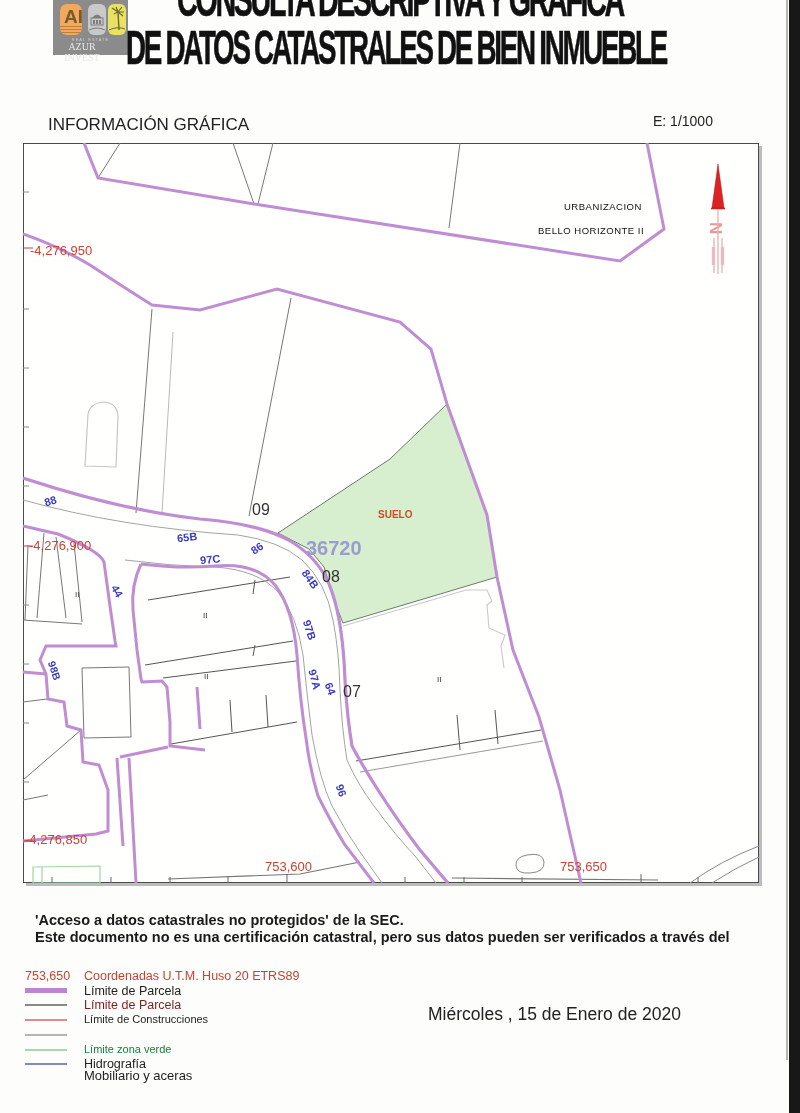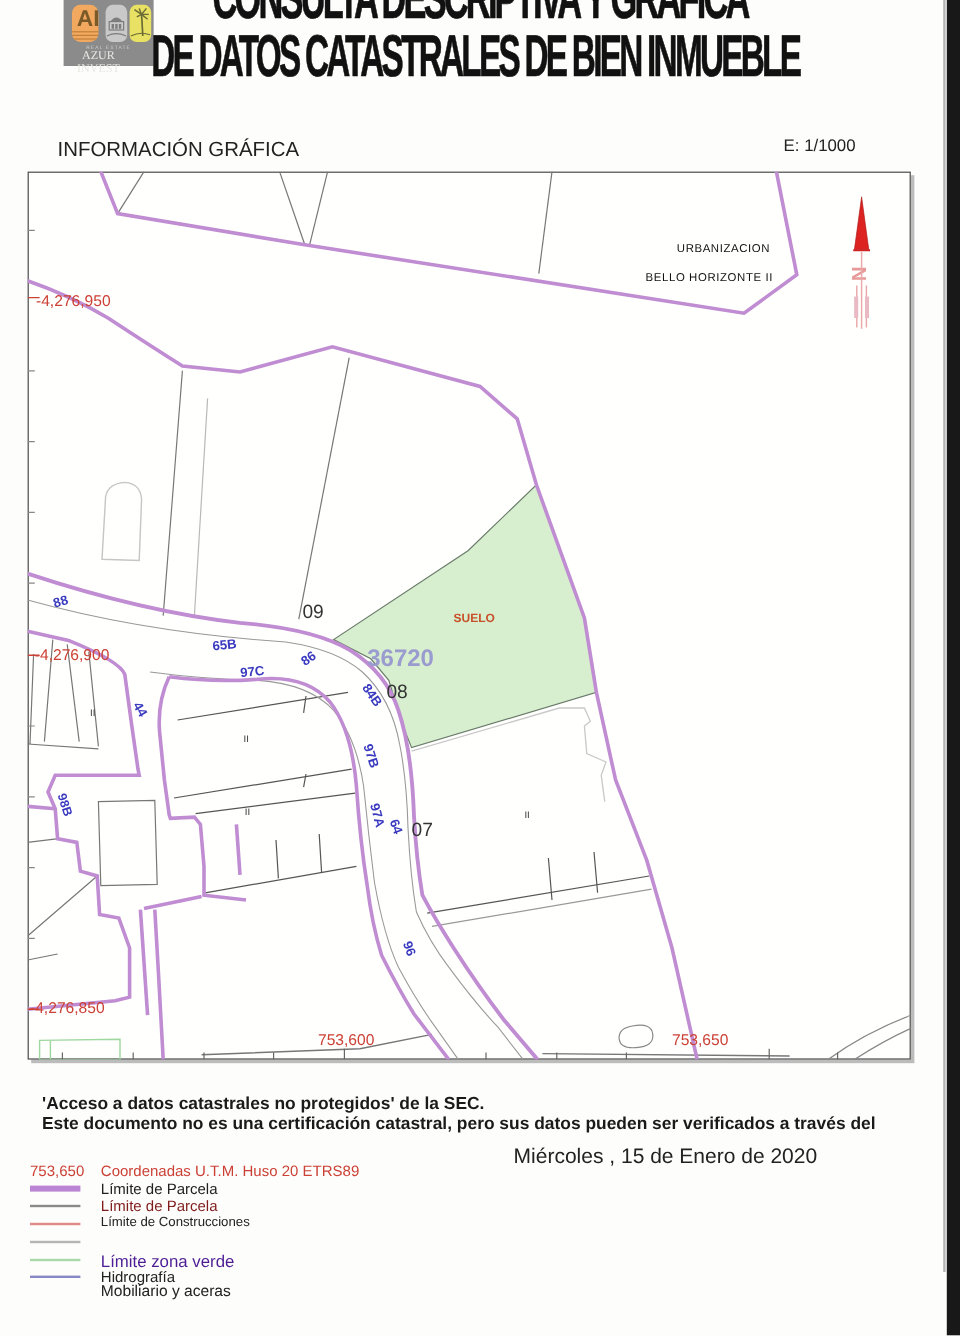--- a/index.html
+++ b/index.html
@@ -202,21 +202,21 @@
 
   <text x="103" y="589" font-size="11" font-weight="bold" fill="#3a3ac0" transform="rotate(60 108 595)">44</text>
 
   <text x="41" y="662" font-size="10.5" font-weight="bold" fill="#3a3ac0" transform="rotate(72 44 667)">98B</text>
 </svg>
 
 <div class="abs" style="left:35px;top:894px;font-size:14.5px;font-weight:bold;color:#1a1a1a;margin-top:35px;">Este documento no es una certificación catastral, pero sus datos pueden ser verificados a través del</div>
 
 <div class="abs" style="left:35px;top:912px;font-size:14.5px;font-weight:bold;color:#1a1a1a;">'Acceso a datos catastrales no protegidos' de la SEC.</div>
 
-<div class="abs" style="left:428px;top:953px;font-size:17.5px;color:#222;">Miércoles , 15 de Enero de 2020</div>
+<div class="abs" style="left:428px;top:1004px;font-size:17.5px;color:#222;">Miércoles , 15 de Enero de 2020</div>
 
 <div class="abs" style="left:25px;top:969px;font-size:12.5px;color:#cc4136;">753,650</div>
 
 <div class="abs" style="left:84px;top:969px;font-size:12.5px;color:#cc4136;">Coordenadas U.T.M. Huso 20 ETRS89</div>
 
 <div class="abs" style="left:25px;top:988px;width:42px;height:4.5px;background:#bc85d4;"></div>
 
 <div class="abs" style="left:84px;top:984px;font-size:12.5px;color:#222;">Límite de Parcela</div>
 
 <div class="abs" style="left:25px;top:1004px;width:42px;height:1.5px;background:#8a8a8a;"></div>
@@ -226,17 +226,17 @@
 <div class="abs" style="left:25px;top:1019px;width:42px;height:1.5px;background:#e08a8a;"></div>
 
 <div class="abs" style="left:84px;top:1013px;font-size:11px;color:#222;">Límite de Construcciones</div>
 
 <div class="abs" style="left:25px;top:1034px;width:42px;height:1.5px;background:#b5b5b5;"></div>
 
 <div class="abs" style="left:84px;top:1068px;font-size:13px;color:#222;">Mobiliario y aceras</div>
 
 <div class="abs" style="left:25px;top:1049px;width:42px;height:1.5px;background:#a8d9a8;"></div>
 
-<div class="abs" style="left:84px;top:1043px;font-size:14px;color:#4c1d95;">Límite zona verde</div>
+<div class="abs" style="left:84px;top:1043px;font-size:11px;color:#15803d;">Límite zona verde</div>
 
 <div class="abs" style="left:25px;top:1063px;width:42px;height:1.5px;background:#8888c8;"></div>
 
 <div class="abs" style="left:84px;top:1057px;font-size:12.5px;color:#222;">Hidrografía</div>
 
 </body></html>

